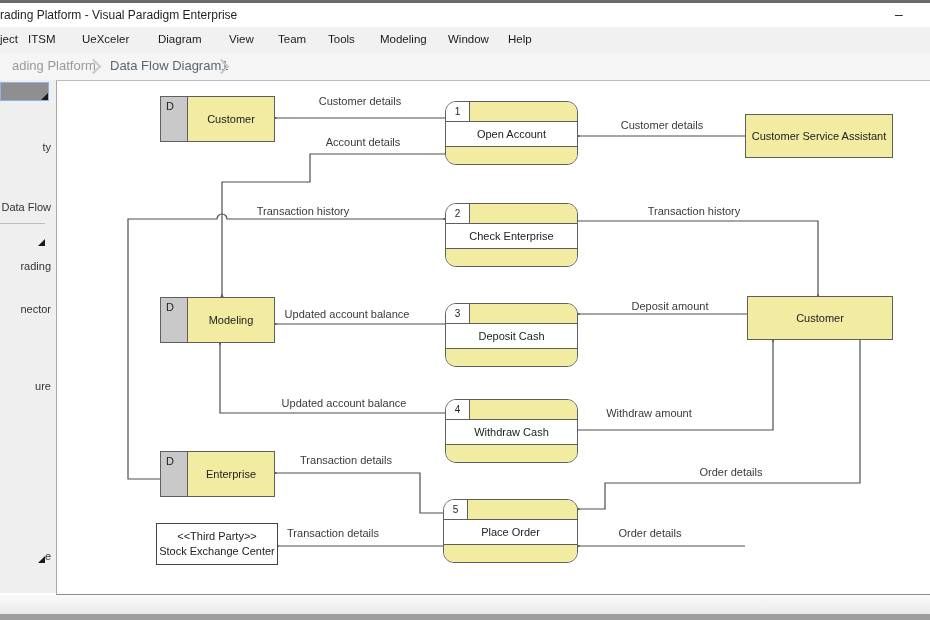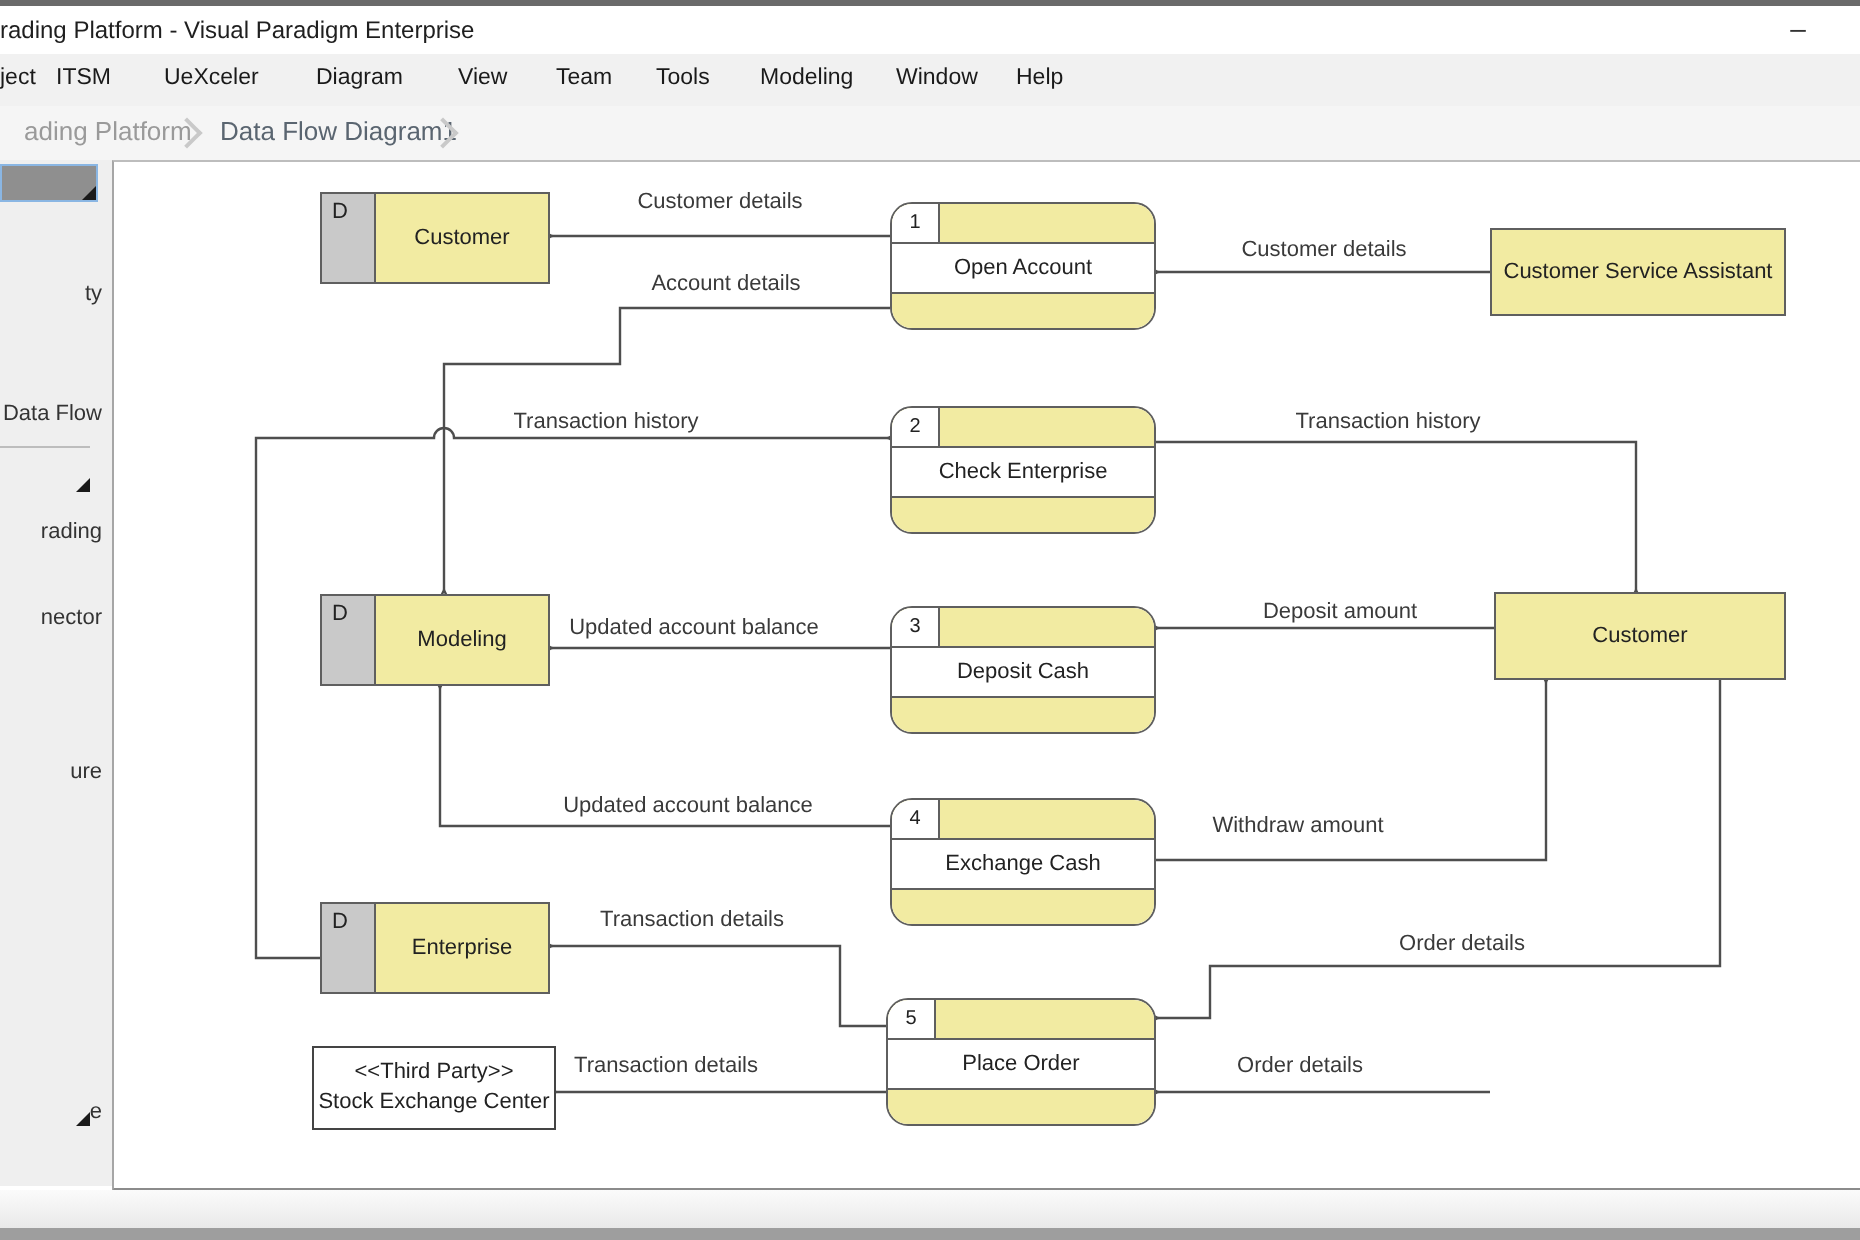--- a/index.html
+++ b/index.html
@@ -151,21 +151,21 @@
       <div class="p-top">
           <span class="p-num">3</span>
         </div>
       <div class="p-mid">Deposit Cash</div>
       <div class="p-bot"></div>
     </div>
     <div class="process" style="left:388px;top:318px;width:133px;height:64px;">
       <div class="p-top">
           <span class="p-num">4</span>
         </div>
-      <div class="p-mid">Exchange Cash</div>
+      <div class="p-mid">Withdraw Cash</div>
       <div class="p-bot"></div>
     </div>
     <div class="process" style="left:386px;top:418px;width:135px;height:64px;">
       <div class="p-top">
           <span class="p-num">5</span>
         </div>
       <div class="p-mid">Place Order</div>
       <div class="p-bot"></div>
     </div>
 

